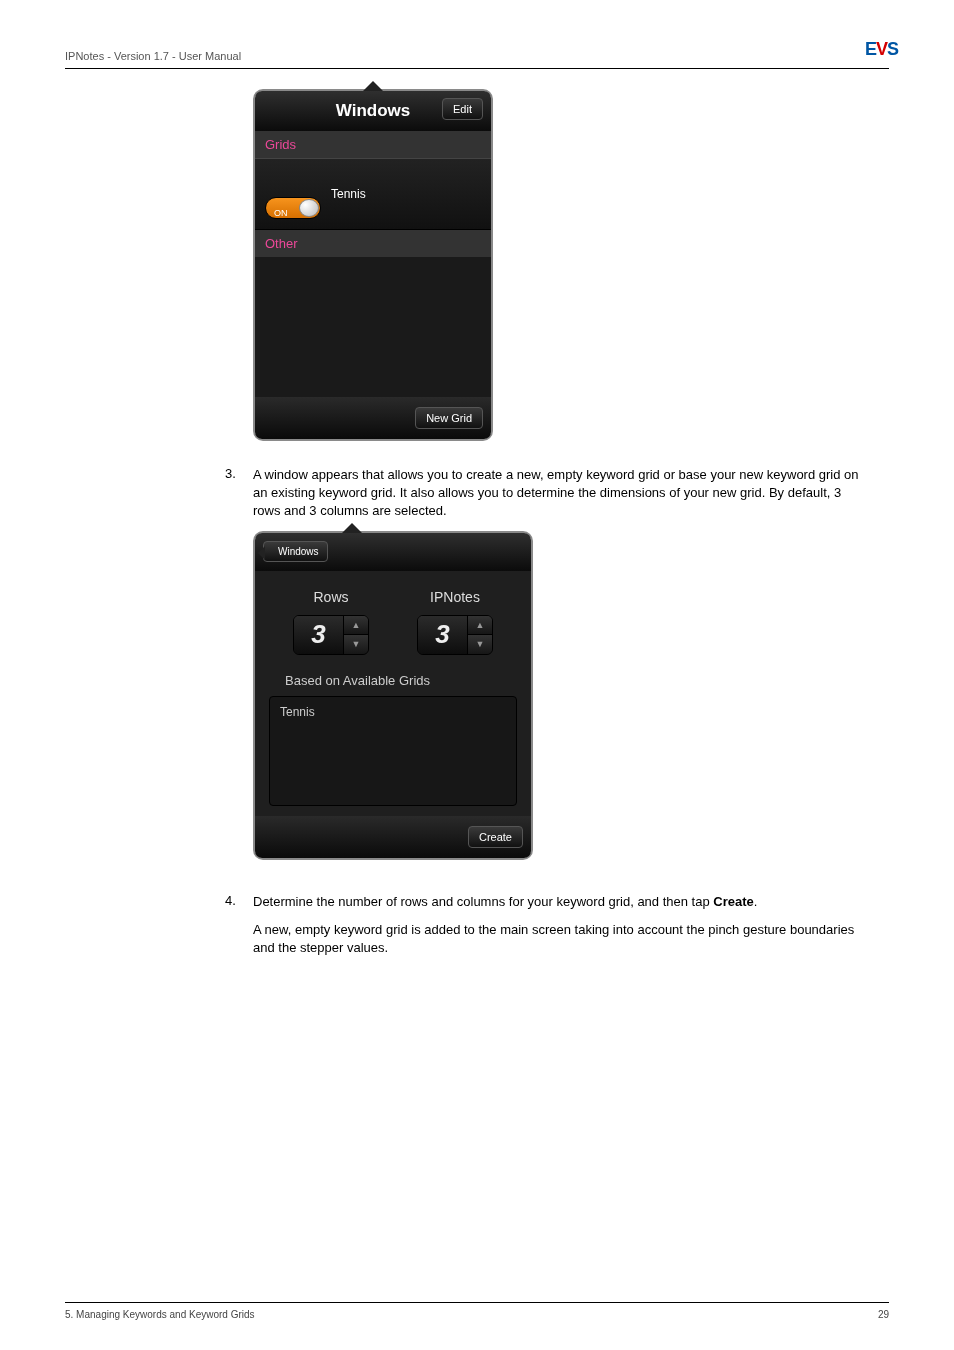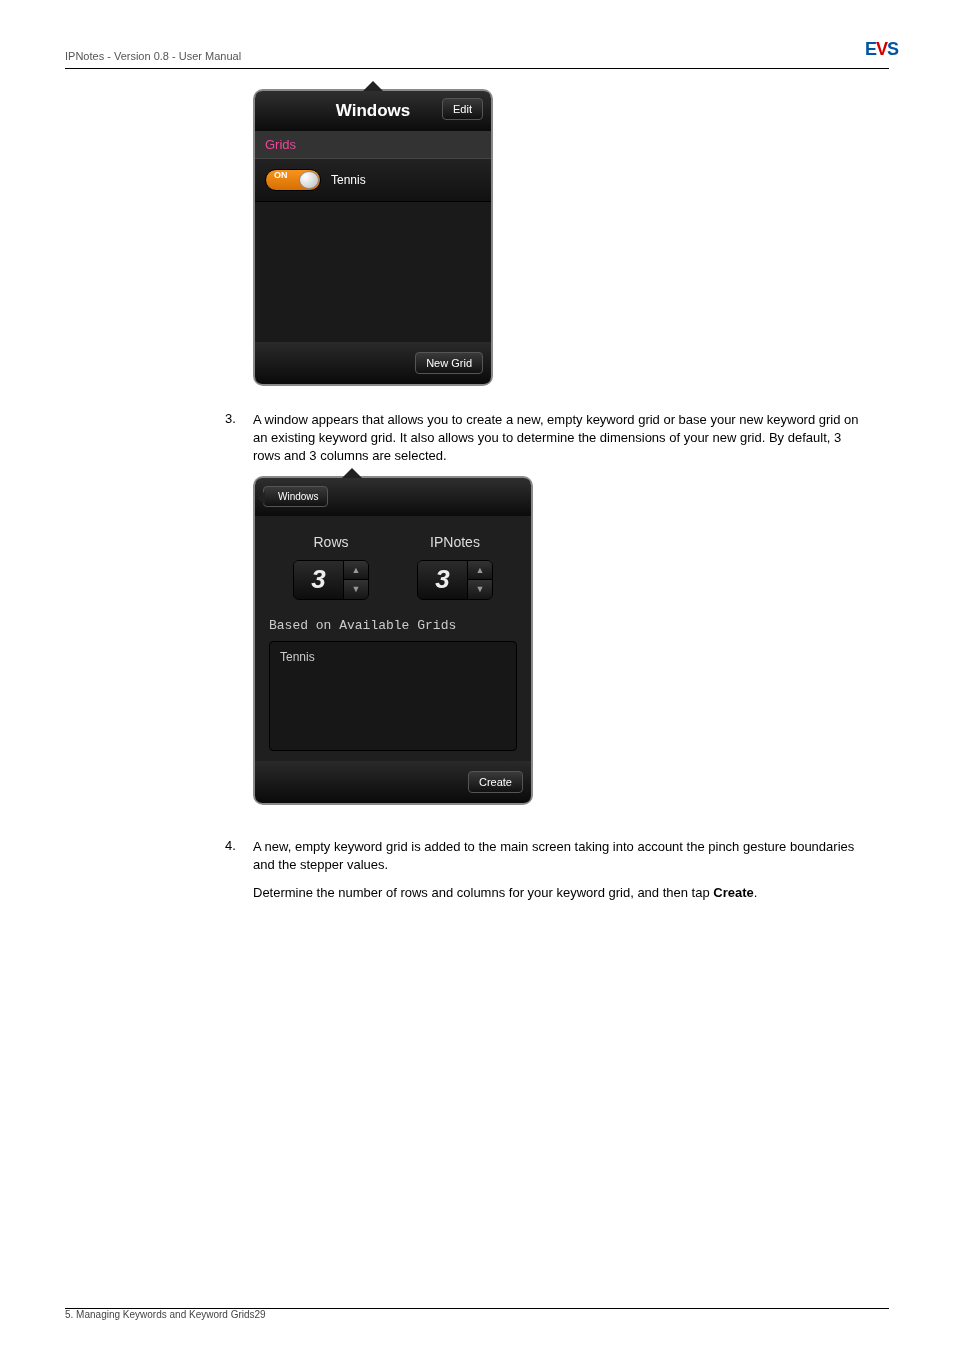--- a/index.html
+++ b/index.html
@@ -119,23 +119,24 @@
     font-size: 12px;
     margin-left: 10px;
   }
   .switch {
     width: 56px;
     height: 22px;
     border-radius: 11px;
     position: relative;
     border: 1px solid #000;
     display: flex;
-    align-items: flex-start;
+    align-items: flex-end;
     font-size: 9px;
-    font-weight: bold;
+    font-weight: normal;
+    margin-top: 28px;
   }
   .switch.on {
     background: linear-gradient(#f7941d,#d66f00);
     justify-content: flex-start;
     padding-left: 8px;
     color: #fff;
   }
   .switch.on .knob { right: 1px; }
   .switch.off {
     background: linear-gradient(#ddd,#bbb);
@@ -251,22 +252,21 @@
     justify-content: center;
     color: #999;
     font-size: 9px;
     border-bottom: 1px solid #000;
     background: linear-gradient(#333,#161616);
   }
   .stepper-arrow:last-child { border-bottom: 0; }
   .based-label {
     color: #ccc;
     font-size: 13px;
-    margin: 18px 0 8px 0;
-    font-family: Liberation Mono, monospace;
+    margin: 18px 0 8px 16px;
   }
   .grid-list {
     background: #171717;
     border: 1px solid #000;
     border-radius: 4px;
     height: 110px;
     padding: 8px 10px;
   }
   .grid-list-item {
     color: #ccc;
@@ -282,58 +282,60 @@
     justify-content: flex-end;
     padding-right: 8px;
   }
 
   .page-footer {
     position: absolute;
     bottom: 30px;
     left: 65px;
     right: 65px;
     border-top: 1px solid #000;
+    padding-top: 6px;
     font-size: 10px;
     color: #444;
     display: flex;
-    justify-content: flex-start;
+    justify-content: space-between;
   }
 </style>
 </head>
 <body>
 
 <div class="page">
 
   <div class="logo">
     <svg width="34" height="22" viewBox="0 0 34 22">
       <text x="0" y="17" font-family="Arial Black, Arial" font-weight="900" font-size="18" fill="#0056a4">E</text>
       <text x="11" y="17" font-family="Arial Black, Arial" font-weight="900" font-size="18" fill="#d40000">V</text>
       <text x="22" y="17" font-family="Arial Black, Arial" font-weight="900" font-size="18" fill="#0056a4">S</text>
     </svg>
   </div>
 
-  <div class="header-line">IPNotes - Version 0.8 - User Manual</div>
+  <div class="header-line">IPNotes - Version 1.7 - User Manual</div>
 
   <div class="content">
 
     <div class="indent">
       <div class="popover">
         <div class="popover-arrow"></div>
         <div class="popover-header">
           <span class="popover-title">Windows</span>
           <div class="nav-btn">Edit</div>
         </div>
         <div class="section-label">Grids</div>
         <div class="switch-row">
           <div class="switch on">
             <span>ON</span>
             <div class="knob"></div>
           </div>
           <span class="switch-row-label">Tennis</span>
         </div>
+        <div class="section-label">Other</div>
         <div class="popover-fill"></div>
         <div class="popover-footer">
           <div class="nav-btn" style="position:static;">New Grid</div>
         </div>
       </div>
     </div>
 
     <div class="step-row">
       <div class="step-num">3.</div>
       <div class="step-body">
@@ -376,24 +378,24 @@
             <div class="nav-btn" style="position:static;">Create</div>
           </div>
         </div>
 
       </div>
     </div>
 
     <div class="step-row">
       <div class="step-num">4.</div>
       <div class="step-body">
-        <div class="step-para">A new, empty keyword grid is added to the main screen taking into account the pinch gesture boundaries and the stepper values.</div>
         <div class="step-para">
           <span>Determine the number of rows and columns for your keyword grid, and then tap </span><b>Create</b><span>.</span>
         </div>
+        <div class="step-para">A new, empty keyword grid is added to the main screen taking into account the pinch gesture boundaries and the stepper values.</div>
       </div>
     </div>
 
   </div>
 
   <div class="page-footer">
     <span>5. Managing Keywords and Keyword Grids</span>
     <span>29</span>
   </div>
 

